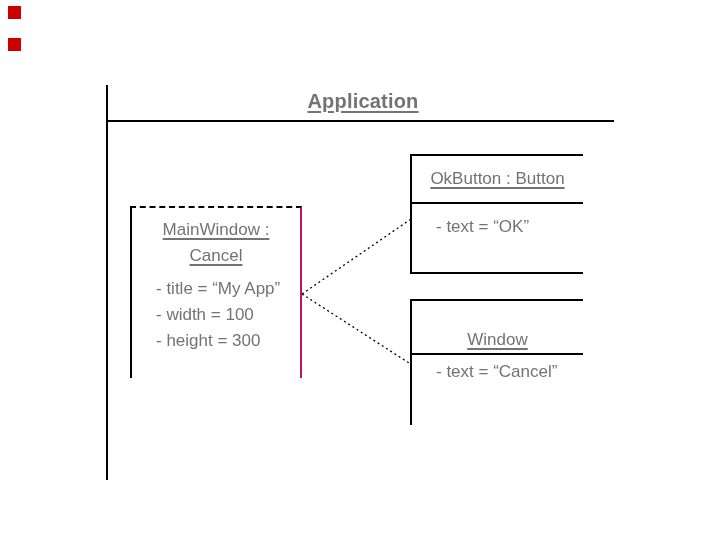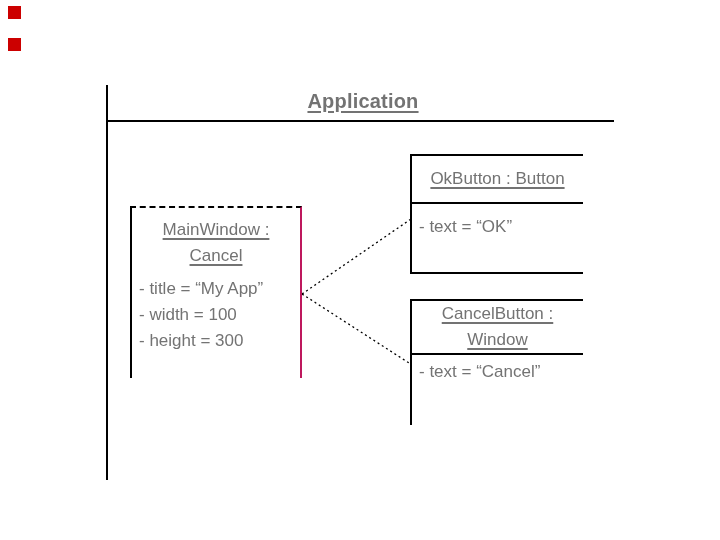--- a/index.html
+++ b/index.html
@@ -69,21 +69,21 @@
     text-align: center;
   }
   .obj-title span, .box-head span {
     text-decoration: underline;
     text-decoration-thickness: 1.5px;
     text-underline-offset: 3px;
   }
   .mainwindow-box .box-attrs { margin-top: 7px; }
 
   .box-attrs {
-    padding-left: 7px;
+    padding-left: 24px;
     font-size: 17px;
     line-height: 26px;
     white-space: nowrap;
   }
 
   .okbutton-box {
     left: 410px; top: 154px;
     width: 173px; height: 120px;
     border-top: 2px solid #000;
     border-left: 2px solid #000;
@@ -155,21 +155,21 @@
     <div class="box-head">
       <span>OkButton : Button</span>
     </div>
     <div class="box-attrs">
       <div>- text = “OK”</div>
     </div>
   </div>
 
   <div class="obj-box cancelbutton-box">
     <div class="box-head">
-      <span>CancelButton :</span><br>
+      <br>
       <span>Window</span>
     </div>
     <div class="box-attrs">
       <div>- text = “Cancel”</div>
     </div>
   </div>
 
 </div>
 
 </body></html>

